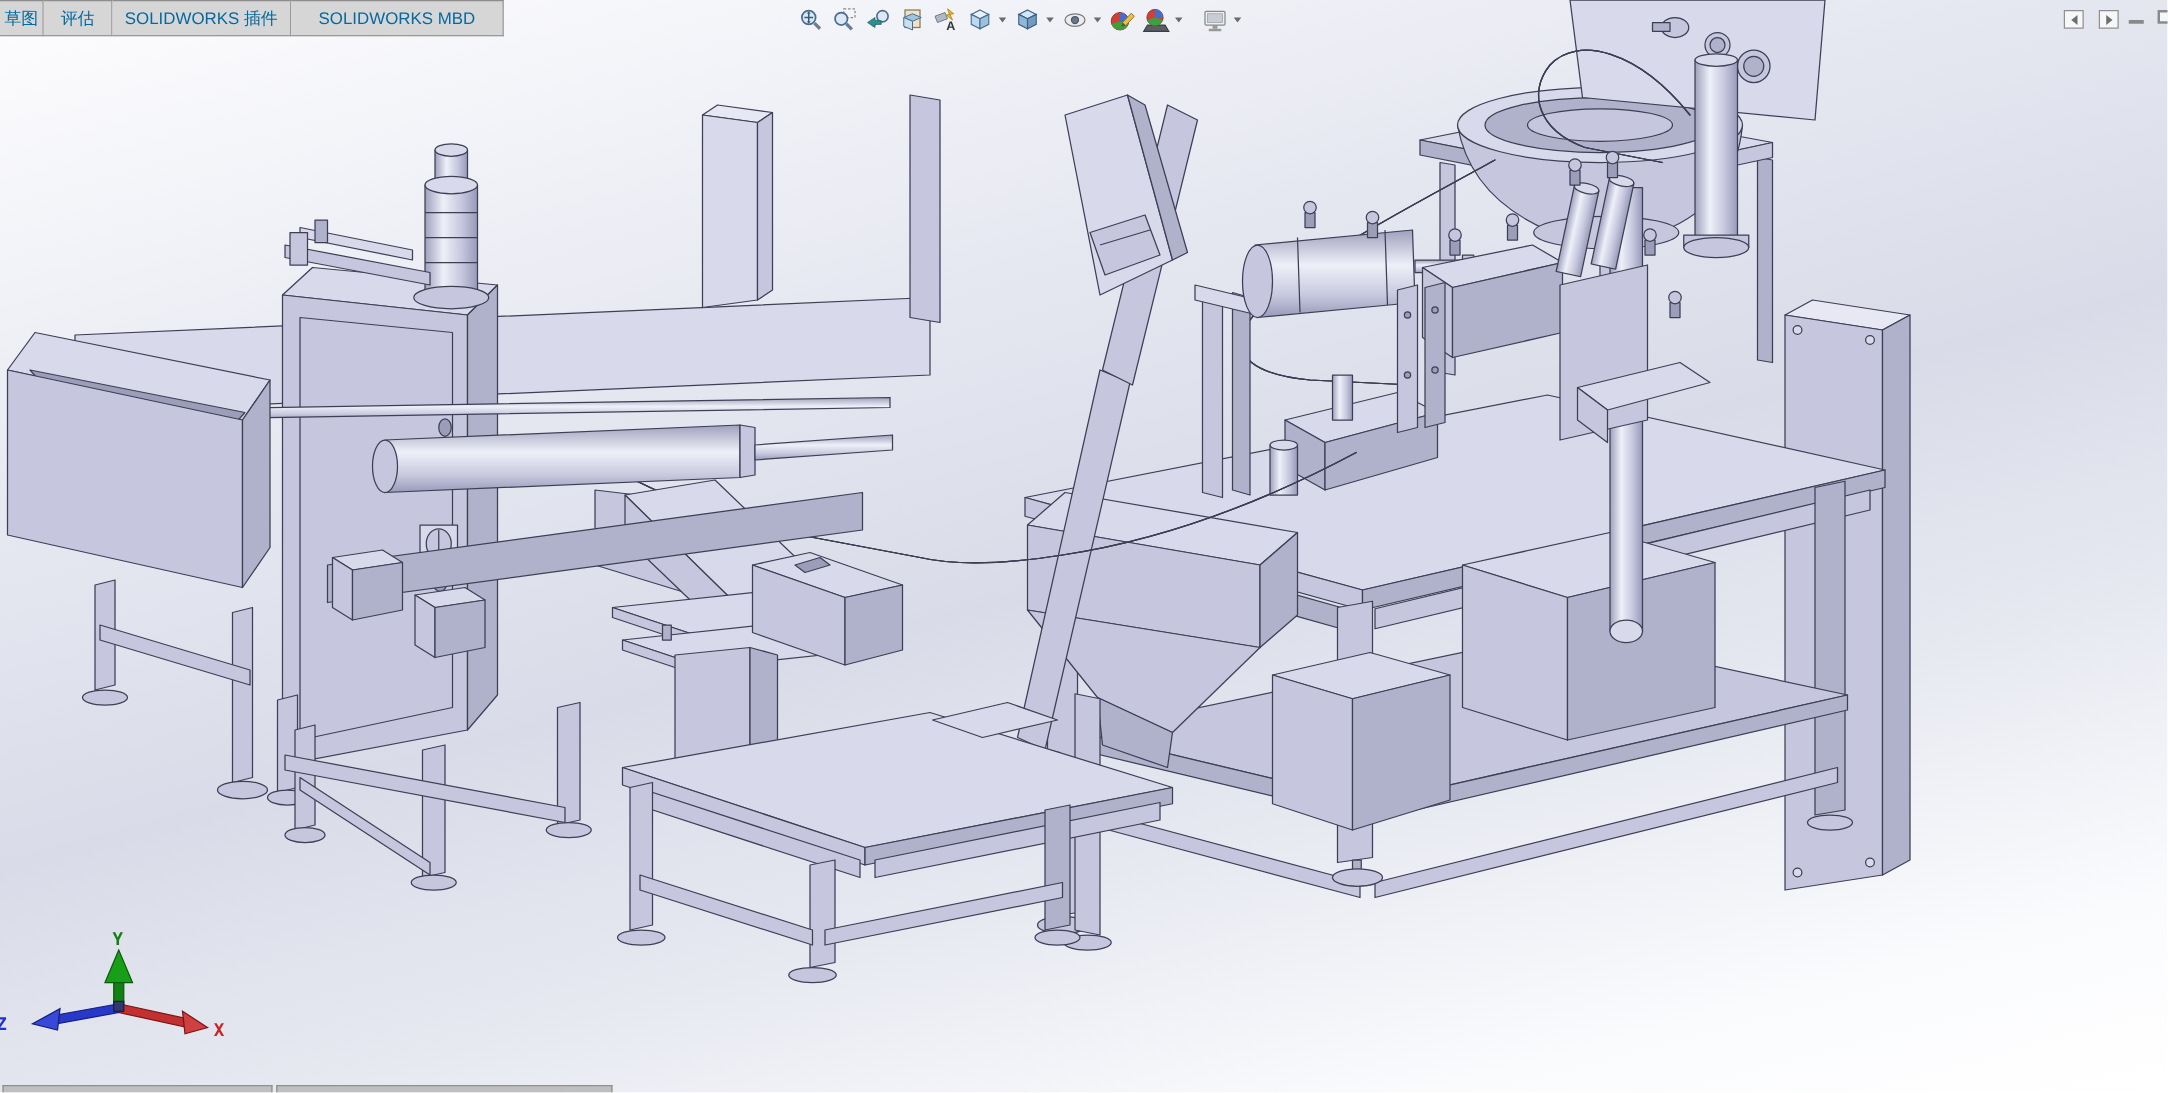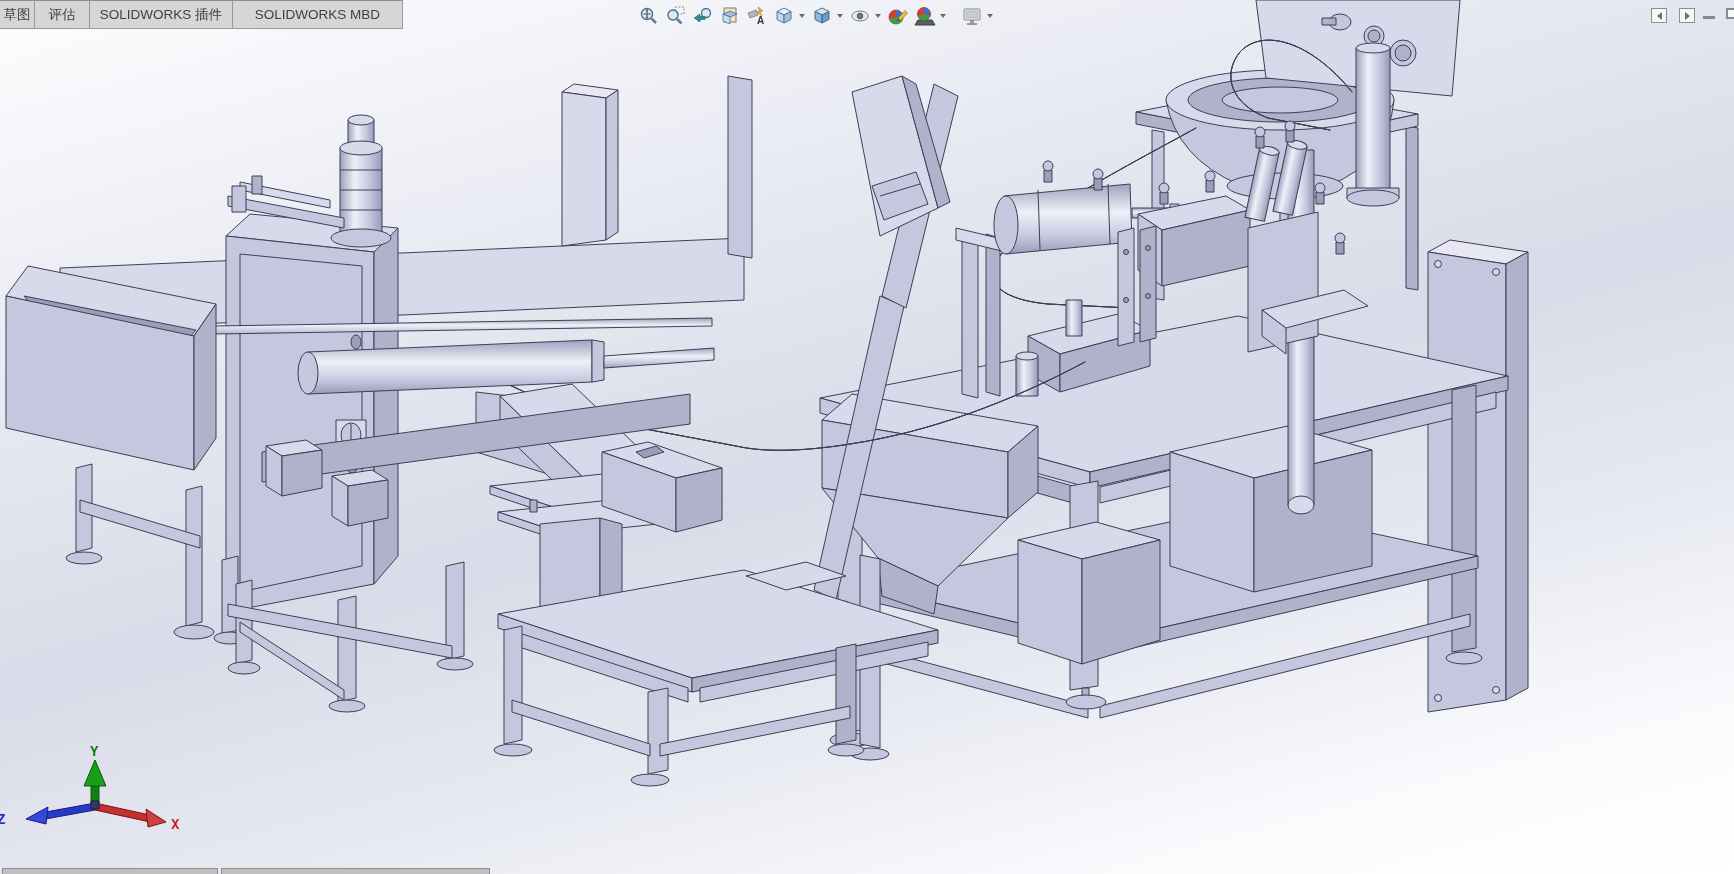--- a/index.html
+++ b/index.html
@@ -19,21 +19,21 @@
   .rail-back{fill:none;stroke:#45465e;stroke-width:17;stroke-linecap:round;}
   .rail-face2{fill:none;stroke:#cdcfe3;stroke-width:12;stroke-linecap:round;}
   .rail-mid{fill:none;stroke:#8d8ea9;stroke-width:1.4;}
   .edge-only{fill:none;stroke:#55566e;stroke-width:1;}
 
   
   #tabbar{position:absolute;left:0;top:0;height:29px;display:flex;z-index:30;}
   .cmtab{box-sizing:border-box;height:29px;background:#d6d6d6;
     border:1px solid #999;border-left:none;border-top:1px solid #8d8d8d;
     display:flex;align-items:center;justify-content:center;
-    font-size:13.5px;color:#404040;white-space:nowrap;cursor:default;}
+    font-size:13.5px;color:#0369a1;white-space:nowrap;cursor:default;}
   .cmtab:first-child{border-left:none;}
 
   
   #hud{position:absolute;left:637px;top:3px;height:26px;display:flex;
        align-items:center;gap:3px;z-index:25;}
   .hudbtn{width:24px;height:24px;display:flex;align-items:center;justify-content:center;}
   .caret{width:0;height:0;border-left:3.5px solid transparent;
          border-right:3.5px solid transparent;border-top:4px solid #6a6a6a;
          margin:0 2px 0 0;}
   .hudgap{width:6px;}

